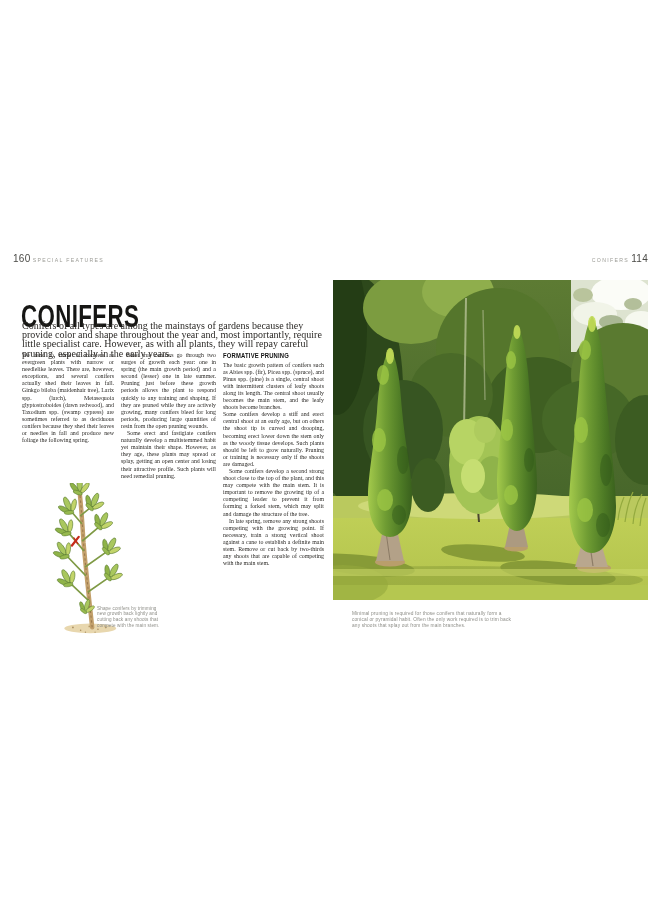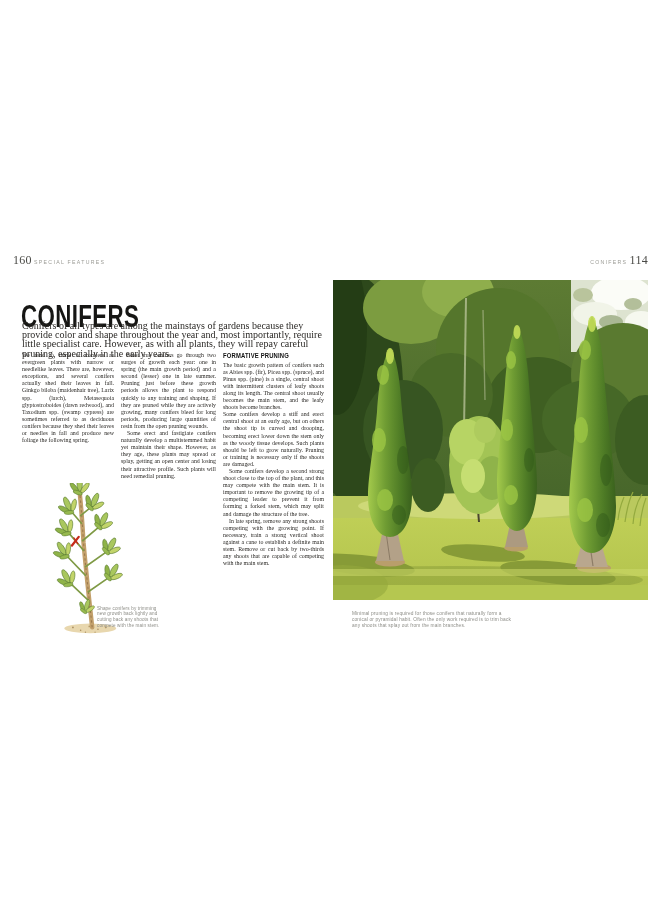--- a/index.html
+++ b/index.html
@@ -4,21 +4,21 @@
 <style>
   html,body{margin:0;padding:0;background:#ffffff;}
   .sheet{position:relative;width:660px;height:900px;background:#ffffff;overflow:hidden;
          font-family:"Liberation Serif", serif;color:#2b2926;}
   .abs{position:absolute;}
 
   
   .folio-row{top:253px;font-size:7.4px;letter-spacing:.3px;color:#4a4a46;white-space:nowrap;}
   .folio-left{left:13px;}
   .folio-right{left:333px;width:315px;text-align:right;}
-  .folio-num{font-family:Liberation Serif, serif;font-size:12px;color:#4a4a46;}
+  .folio-num{font-family:Liberation Sans, sans-serif;font-size:10px;color:#4a4a46;}
   .sec-label{font-family:"Liberation Sans",sans-serif;font-size:5.2px;letter-spacing:1.3px;
              color:#9b9b95;font-weight:500;}
 
   
   .page-title{left:21px;top:280px;font-family:"Liberation Sans",sans-serif;font-weight:700;
               font-size:31px;line-height:31px;letter-spacing:.5px;color:#161614;
               transform:scaleX(.72);transform-origin:left top;white-space:nowrap;}
   .intro{left:22px;top:311px;width:301px;font-size:10px;line-height:9.2px;color:#2b2926;}
   .cols{left:22px;top:352px;width:302px;display:flex;gap:7px;}
   .col{font-size:5.9px;line-height:7.1px;text-align:justify;color:#2b2926;}

